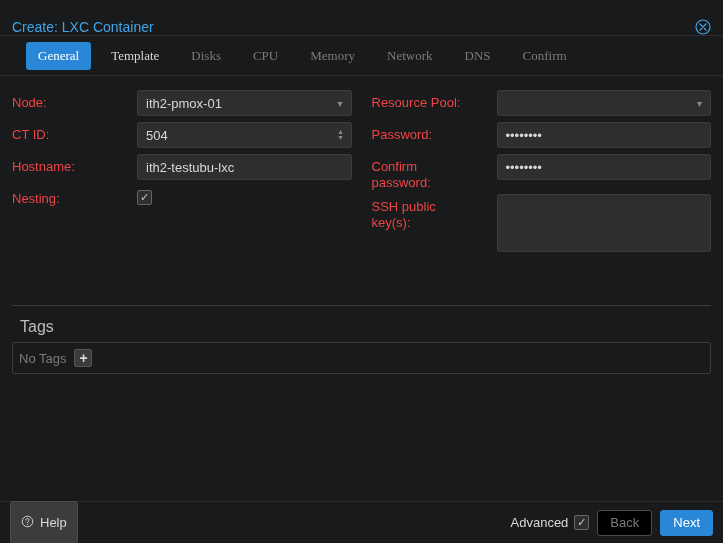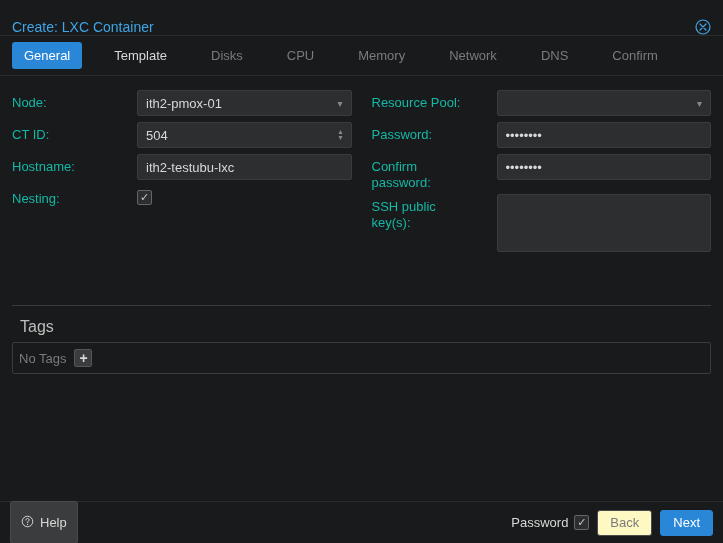--- a/index.html
+++ b/index.html
@@ -28,24 +28,25 @@
   font-size: 14px;
   flex: 1;
 }
 .titlebar .close { cursor: pointer; }
 .titlebar .close svg { width: 16px; height: 16px; display: block; }
 
 
 .tabs {
   display: flex;
   align-items: center;
-  padding: 0 12px;
+  padding: 0 26px;
   height: 40px;
-  gap: 20px;
+  gap: 8px;
   border-bottom: 1px solid #2a2b2c;
+  font-family: Liberation Serif, serif;
 }
 .tab {
   padding: 6px 12px;
   border-radius: 3px;
   color: #7a7b7c;
   cursor: pointer;
   font-size: 13px;
 }
 .tab.active {
   background: #2a86d6;
@@ -66,21 +67,21 @@
 }
 .col { flex: 1; }
 .field-row {
   display: flex;
   align-items: flex-start;
   min-height: 28px;
   margin-bottom: 4px;
 }
 .field-row .label {
   width: 105px;
-  color: #14b8a6;
+  color: #ef4444;
   padding-top: 5px;
   line-height: 1.2;
 }
 .field-row .control { flex: 1; padding-left: 20px; }
 
 input[type="text"], input[type="password"], .select, textarea {
   width: 100%;
   background: #2d2e2f;
   border: 1px solid #3a3b3c;
   color: #d8d8d8;
@@ -111,21 +112,21 @@
   font-size: 11px;
   margin-top: 4px;
   cursor: pointer;
 }
 .checkbox.checked::before { content: "✓"; }
 
 .btn {
   display: inline-flex;
   align-items: center;
   justify-content: center;
-  background: #fef9c3;
+  background: #000000;
   border: 1px solid #4a4b4c;
   color: #d8d8d8;
   height: 26px;
   padding: 0 12px;
   border-radius: 3px;
   font-size: 13px;
   cursor: pointer;
 }
 .btn.primary {
   background: #2a86d6;
@@ -302,18 +303,18 @@
       <svg viewBox="0 0 16 16">
           <circle cx="8" cy="8" r="6.5" fill="none" stroke="#d8d8d8" stroke-width="1.2"></circle>
           <path d="M6 6.2c0-1.1.9-1.9 2-1.9s2 .8 2 1.8c0 .8-.5 1.2-1.1 1.7-.6.5-.9.8-.9 1.5" fill="none" stroke="#d8d8d8" stroke-width="1.2" stroke-linecap="round"></path>
           <circle cx="8" cy="11.5" r="0.8" fill="#d8d8d8"></circle>
         </svg>
     </span>
     <span>Help</span>
   </div>
   <div class="spacer"></div>
   <div class="adv">
-    <span>Password</span>
+    <span>Advanced</span>
     <div class="checkbox checked"></div>
   </div>
   <button class="btn disabled">Back</button>
   <button class="btn primary">Next</button>
 </div>
 
 </body></html>

